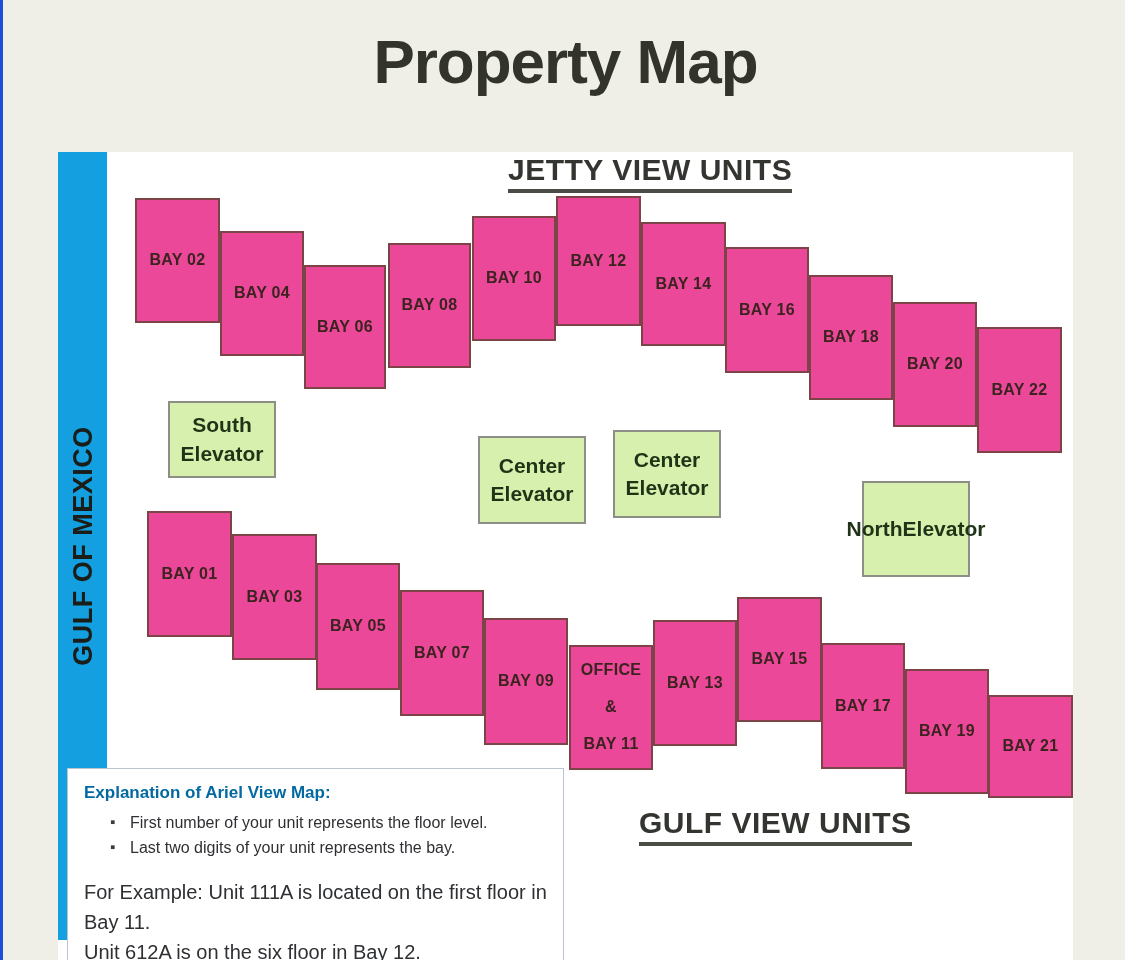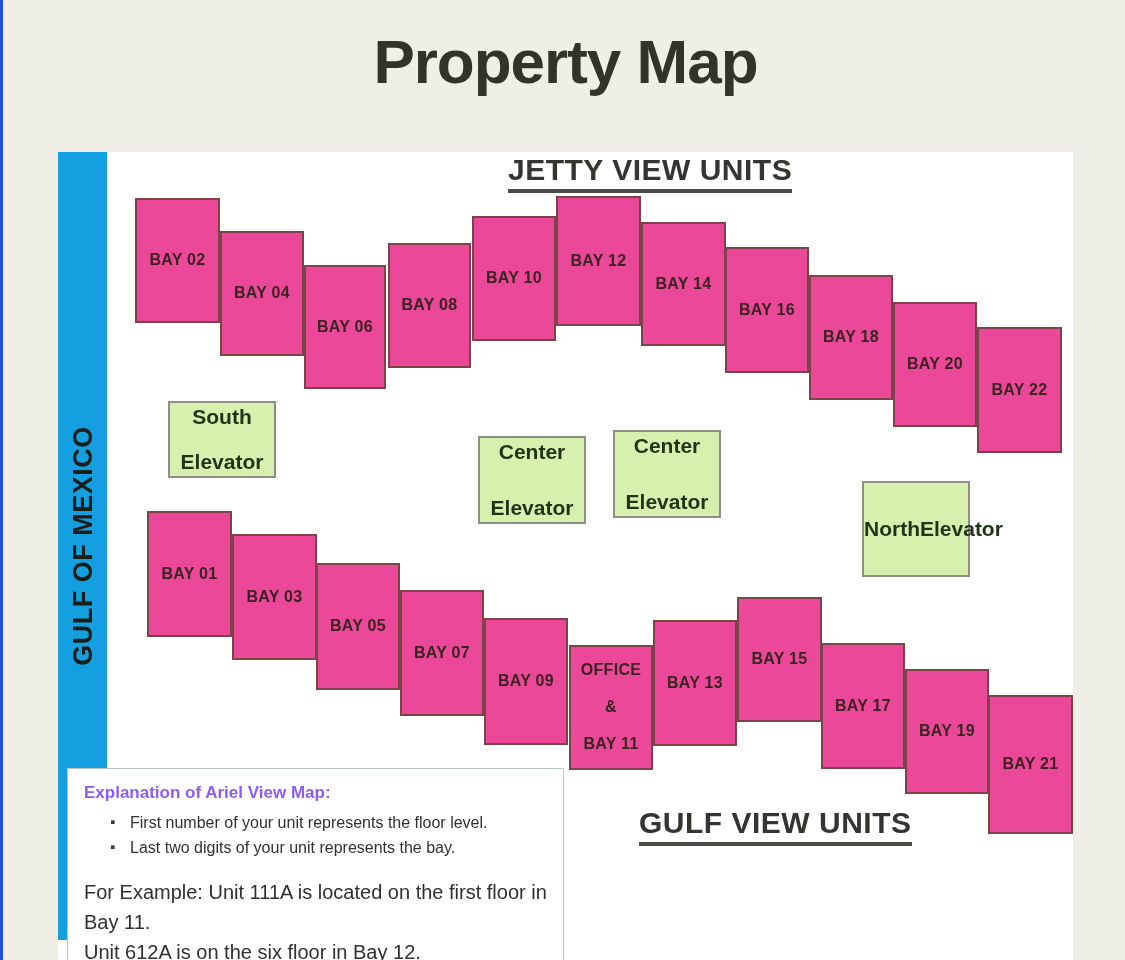--- a/index.html
+++ b/index.html
@@ -92,21 +92,21 @@
   .bay.office { line-height: 2.3; }
 
   
   .elevator {
     position: absolute;
     background: #d7f0ae;
     border: 2px solid #8d8f86;
     box-sizing: border-box;
     display: flex;
     align-items: center;
-    justify-content: space-between;
+    justify-content: center;
     text-align: center;
     font-size: 21px;
     font-weight: bold;
     color: #1f3317;
     line-height: 1.35;
   }
   
   #legend {
     position: absolute;
     left: 64px;
@@ -115,21 +115,21 @@
     height: 192px;
     background: #ffffff;
     border: 1px solid #b9c6cf;
     border-bottom: none;
     box-sizing: border-box;
     padding: 14px 16px 0 16px;
   }
   #legend-title {
     font-size: 17px;
     font-weight: bold;
-    color: #8b5cf6;
+    color: #0369a1;
     margin-bottom: 8px;
   }
   #legend-list {
     margin: 3px 0 0 26px;
     padding: 0;
     list-style: none;
   }
   #legend-list li {
     font-size: 16px;
     color: #2e3033;
@@ -187,21 +187,21 @@
       <div class="bay" style="left: 481px; top: 618px; width: 84px; height: 127px;">BAY 09</div>
       <div class="bay office" style="left: 566px; top: 645px; width: 84px; height: 125px; flex-direction: column;">
         <div>OFFICE</div>
         <div>&amp;</div>
         <div>BAY 11</div>
       </div>
       <div class="bay" style="left: 650px; top: 620px; width: 84px; height: 126px;">BAY 13</div>
       <div class="bay" style="left: 734px; top: 597px; width: 85px; height: 125px;">BAY 15</div>
       <div class="bay" style="left: 818px; top: 643px; width: 84px; height: 126px;">BAY 17</div>
       <div class="bay" style="left: 902px; top: 669px; width: 84px; height: 125px;">BAY 19</div>
-      <div class="bay" style="left: 985px; top: 695px; width: 85px; height: 139px;">BAY 21</div>
+      <div class="bay" style="left: 985px; top: 695px; width: 85px; height: 103px;">BAY 21</div>
     </div>
   <div id="elevators-layer">
       <div class="elevator" style="left: 165px; top: 401px; width: 108px; height: 77px; flex-direction: column;">
         <div>South</div>
         <div>Elevator</div>
       </div>
       <div class="elevator" style="left: 475px; top: 436px; width: 108px; height: 88px; flex-direction: column;">
         <div>Center</div>
         <div>Elevator</div>
       </div>

